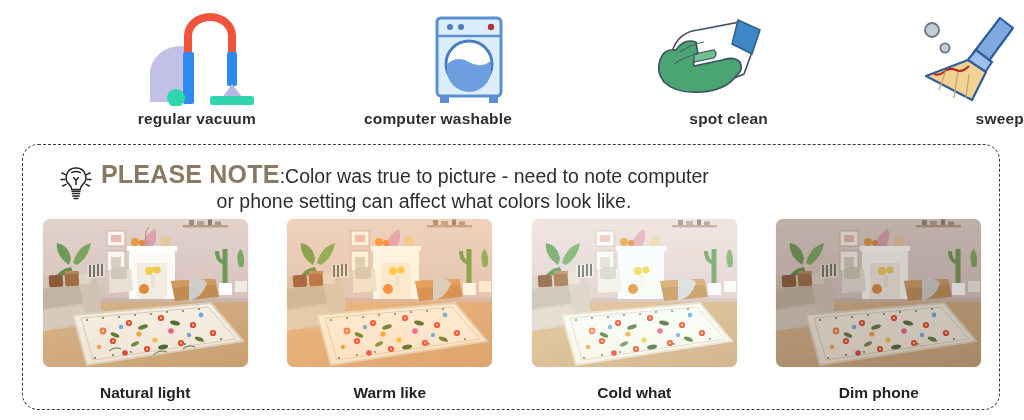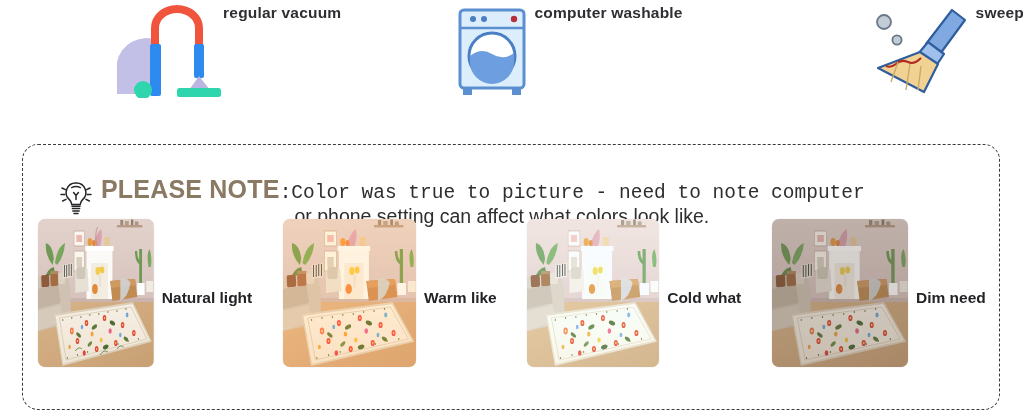--- a/index.html
+++ b/index.html
@@ -21,22 +21,22 @@
     left: 0;
     top: 0;
     width: 1024px;
     height: 138px;
     display: flex;
     align-items: flex-end;
   }
   .icon-cell {
     flex: 1 1 0;
     display: flex;
-    flex-direction: row;
-    align-items: flex-start;
+    flex-direction: column;
+    align-items: flex-end;
     justify-content: flex-end;
     height: 138px;
   }
   .icon-art {
     height: 98px;
     display: flex;
     align-items: center;
     justify-content: center;
   }
   .icon-caption {
@@ -59,21 +59,21 @@
     box-sizing: border-box;
     border: 1.6px dashed #3a3a3a;
     border-radius: 16px;
     background: transparent;
   }
 
   
   .note-header {
     position: absolute;
     left: 30px;
-    top: 28px;
+    top: 13px;
     right: 14px;
     display: flex;
     align-items: flex-start;
   }
   .bulb-wrap {
     width: 46px;
     height: 46px;
     flex: 0 0 46px;
     margin-top: 2px;
   }
@@ -89,21 +89,21 @@
   .please-note {
     font-size: 25px;
     font-weight: bold;
     color: #8a7963;
     letter-spacing: 0.2px;
     font-family: "Liberation Sans", sans-serif;
   }
   .note-body {
     font-size: 19.5px;
     color: #2e2e2e;
-    font-family: Liberation Mono, monospace;
+    font-family: Liberation Sans, sans-serif;
   }
   .note-line2 {
     font-size: 19.5px;
     color: #2e2e2e;
     margin-top: 1px;
     margin-left: 38px;
     white-space: nowrap;
     text-align: center;
   }
 
@@ -114,21 +114,21 @@
     top: 74px;
     width: 978px;
     height: 186px;
     display: flex;
     align-items: flex-start;
     justify-content: space-around;
   }
   .photo-cell {
     width: 214px;
     display: flex;
-    flex-direction: row;
+    flex-direction: column;
     align-items: center;
     gap: 8px;
   }
   .photo-frame {
     width: 205px;
     height: 148px;
     border-radius: 7px;
     overflow: hidden;
     position: relative;
     background: #efe3da;
@@ -186,20 +186,40 @@
         <circle cx="65" cy="19" r="3.2" fill="#b5303b"></circle>
         <circle cx="43" cy="56" r="23" fill="#ffffff" stroke="#4a7fc4" stroke-width="3"></circle>
         <path d="M21 56 Q32 47 43 54 Q54 61 65 53 L65 62 A22 22 0 0 1 21 62 Z" fill="#6d9fe0"></path>
         <rect x="14" y="88" width="9" height="7" fill="#5b8fd0"></rect>
         <rect x="63" y="88" width="9" height="7" fill="#5b8fd0"></rect>
       </svg>
     </div>
     <div class="icon-caption">computer washable</div>
   </div>
 
+  <div class="icon-cell">
+    <div class="icon-art">
+      <svg width="120" height="98" viewBox="0 0 120 98" aria-hidden="true">
+
+        <path d="M24 44 Q30 24 50 22 L92 14 L104 44 L96 66 Q66 80 38 72 Z" fill="#ffffff" stroke="#3f4e63" stroke-width="1.6"></path>
+
+        <path d="M12 52 Q16 40 28 42 Q36 30 48 34 L50 46 Q44 52 46 58
+                 L74 52 Q86 48 92 54 Q96 62 88 68
+                 Q78 82 54 84 Q28 86 16 74 Q8 64 12 52 Z" fill="#4aa573" stroke="#3f4e63" stroke-width="1.6"></path>
+
+        <path d="M46 46 L66 42 Q70 46 66 50 L46 54 Z" fill="#6fc193" stroke="#3f4e63" stroke-width="1.2"></path>
+
+        <path d="M90 12 L112 22 L104 46 L84 36 Z" fill="#3f86c6" stroke="#2a5d90" stroke-width="1.5"></path>
+
+        <path d="M32 44 Q44 36 56 34" fill="none" stroke="#4a5a70" stroke-width="1.1"></path>
+        <path d="M26 56 Q38 48 50 46" fill="none" stroke="#4a5a70" stroke-width="1.1"></path>
+      </svg>
+    </div>
+    <div class="icon-caption">spot clean</div>
+  </div>
 
   <div class="icon-cell">
     <div class="icon-art">
       <svg width="110" height="98" viewBox="0 0 110 98" aria-hidden="true">
 
         <path d="M86 10 L99 20 L74 54 L60 44 Z" fill="#7fa9e0" stroke="#2f5d9e" stroke-width="2.2" stroke-linejoin="round"></path>
 
         <path d="M62 42 L78 54 L70 66 L52 54 Z" fill="#9fc0ec" stroke="#2f5d9e" stroke-width="2.2" stroke-linejoin="round"></path>
 
         <path d="M54 52 L72 64 L58 92 L12 68 Z" fill="#f2d293" stroke="#2f5d9e" stroke-width="2.2" stroke-linejoin="round"></path>
@@ -708,17 +728,17 @@
               <ellipse cx="132" cy="104" rx="5" ry="2.2" fill="#4f6b35" transform="rotate(14 132 104)"></ellipse>
               <ellipse cx="72" cy="116" rx="4.6" ry="2" fill="#5e7a3e" transform="rotate(24 72 116)"></ellipse>
               <ellipse cx="120" cy="128" rx="5" ry="2.2" fill="#4f6b35" transform="rotate(-10 120 128)"></ellipse>
               <ellipse cx="156" cy="120" rx="4.4" ry="2" fill="#5e7a3e" transform="rotate(20 156 120)"></ellipse>
               <ellipse cx="92" cy="125" rx="4.4" ry="1.9" fill="#6d8a48" transform="rotate(-28 92 125)"></ellipse>
             </g>
           </svg>
         </div>
         <div class="tint" style="background: rgba(92,74,64,0.16);"></div>
       </div>
-      <div class="photo-caption">Dim need</div>
+      <div class="photo-caption">Dim phone</div>
     </div>
 
   </div>
 </div>
 
 </body></html>

